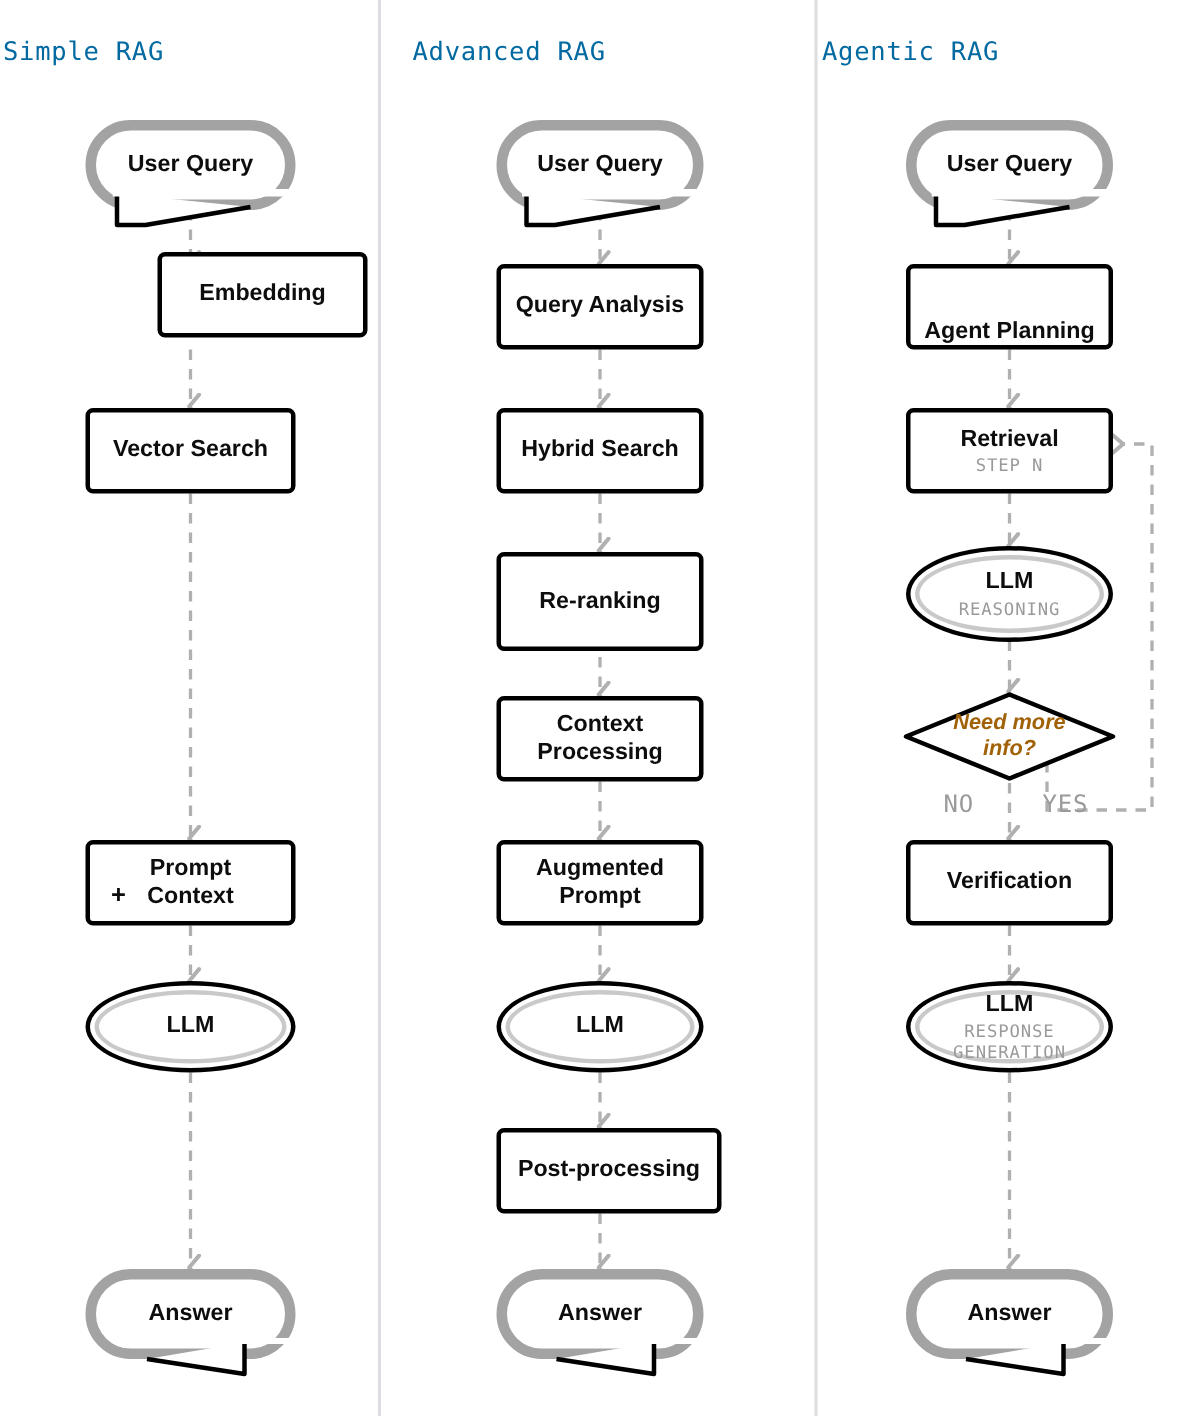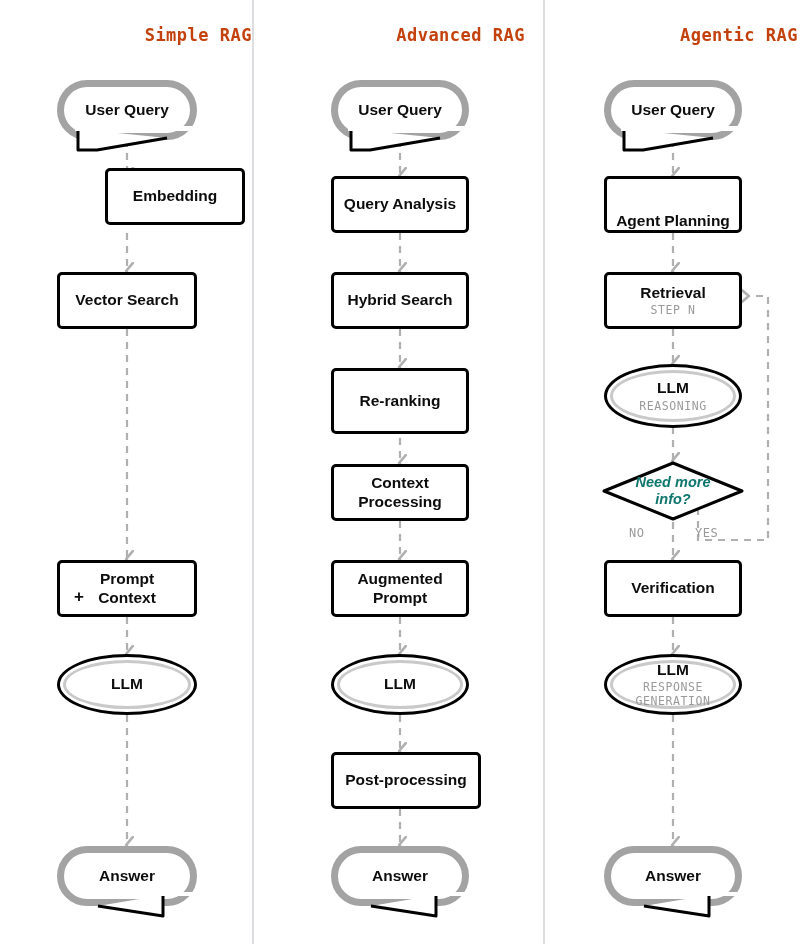--- a/index.html
+++ b/index.html
@@ -23,28 +23,27 @@
     top: 0;
     width: 2px;
     height: 944px;
     background: #dcdde0;
   }
   #div1 { left: 252px; }
   #div2 { left: 543px; }
 
   .col-title {
     position: absolute;
-    text-align: right;
+    text-align: left;
     font-family: "DejaVu Sans Mono", "Liberation Mono", monospace;
     font-size: 17px;
     letter-spacing: 0.5px;
-    color: #c2410c;
+    color: #0369a1;
     top: 25px;
     width: 250px;
-    font-weight: bold;
   }
   #title-simple   { left: 2px; }
   #title-advanced { left: 275px; }
   #title-agentic  { left: 548px; }
 
   
   .node {
     position: absolute;
     box-sizing: border-box;
     display: flex;
@@ -112,38 +111,38 @@
   .diamond-text {
     position: absolute;
     left: 0; top: 0;
     width: 100%; height: 100%;
     display: flex; flex-direction: column;
     align-items: center; justify-content: center;
     font-style: italic;
     font-weight: bold;
     font-size: 14.5px;
     line-height: 1.2;
-    color: #0f766e;
+    color: #a16207;
     text-align: center;
   }
 
   .plus-mark {
     position: absolute;
     left: 14px;
     top: 50%;
     transform: translateY(-2px);
     font-size: 17px;
     font-weight: bold;
     color: #0d0d0d;
   }
 
   .edge-label {
     position: absolute;
     font-family: "DejaVu Sans Mono", "Liberation Mono", monospace;
-    font-size: 12px;
+    font-size: 16px;
     color: #9a9a9a;
     letter-spacing: 0.5px;
     z-index: 3;
   }
 </style>
 </head>
 <body>
 
 <svg id="canvas" viewBox="0 0 800 944" width="800" height="944" xmlns="http://www.w3.org/2000/svg">
   <defs>

